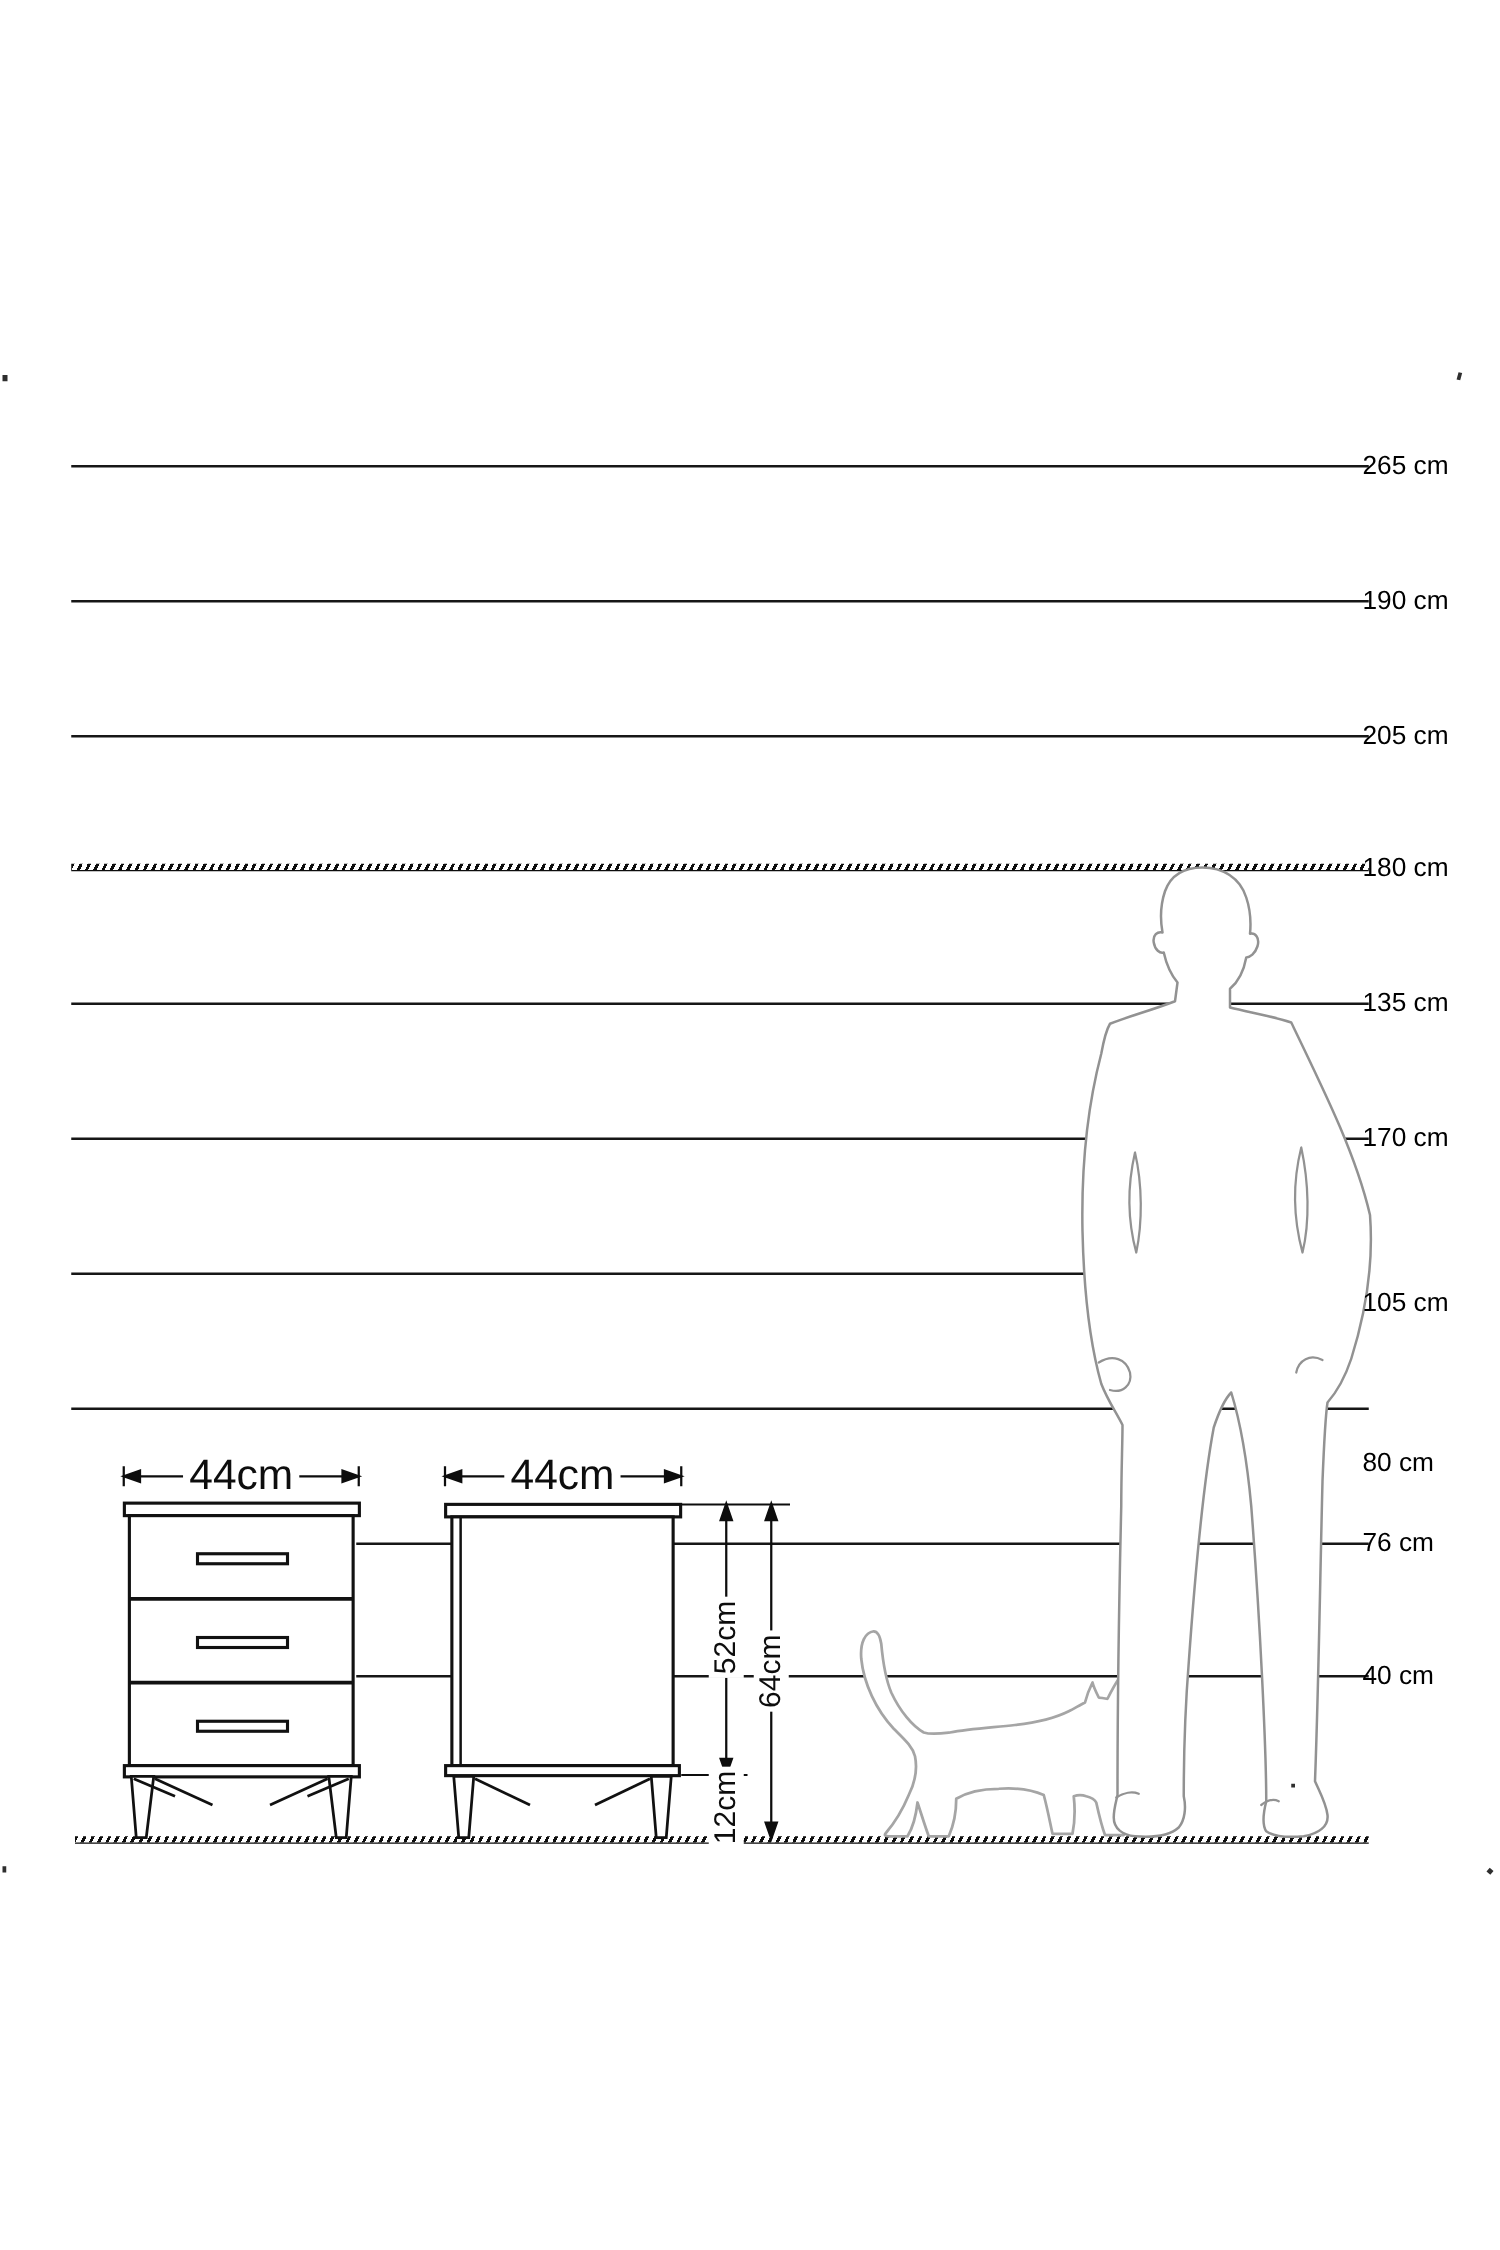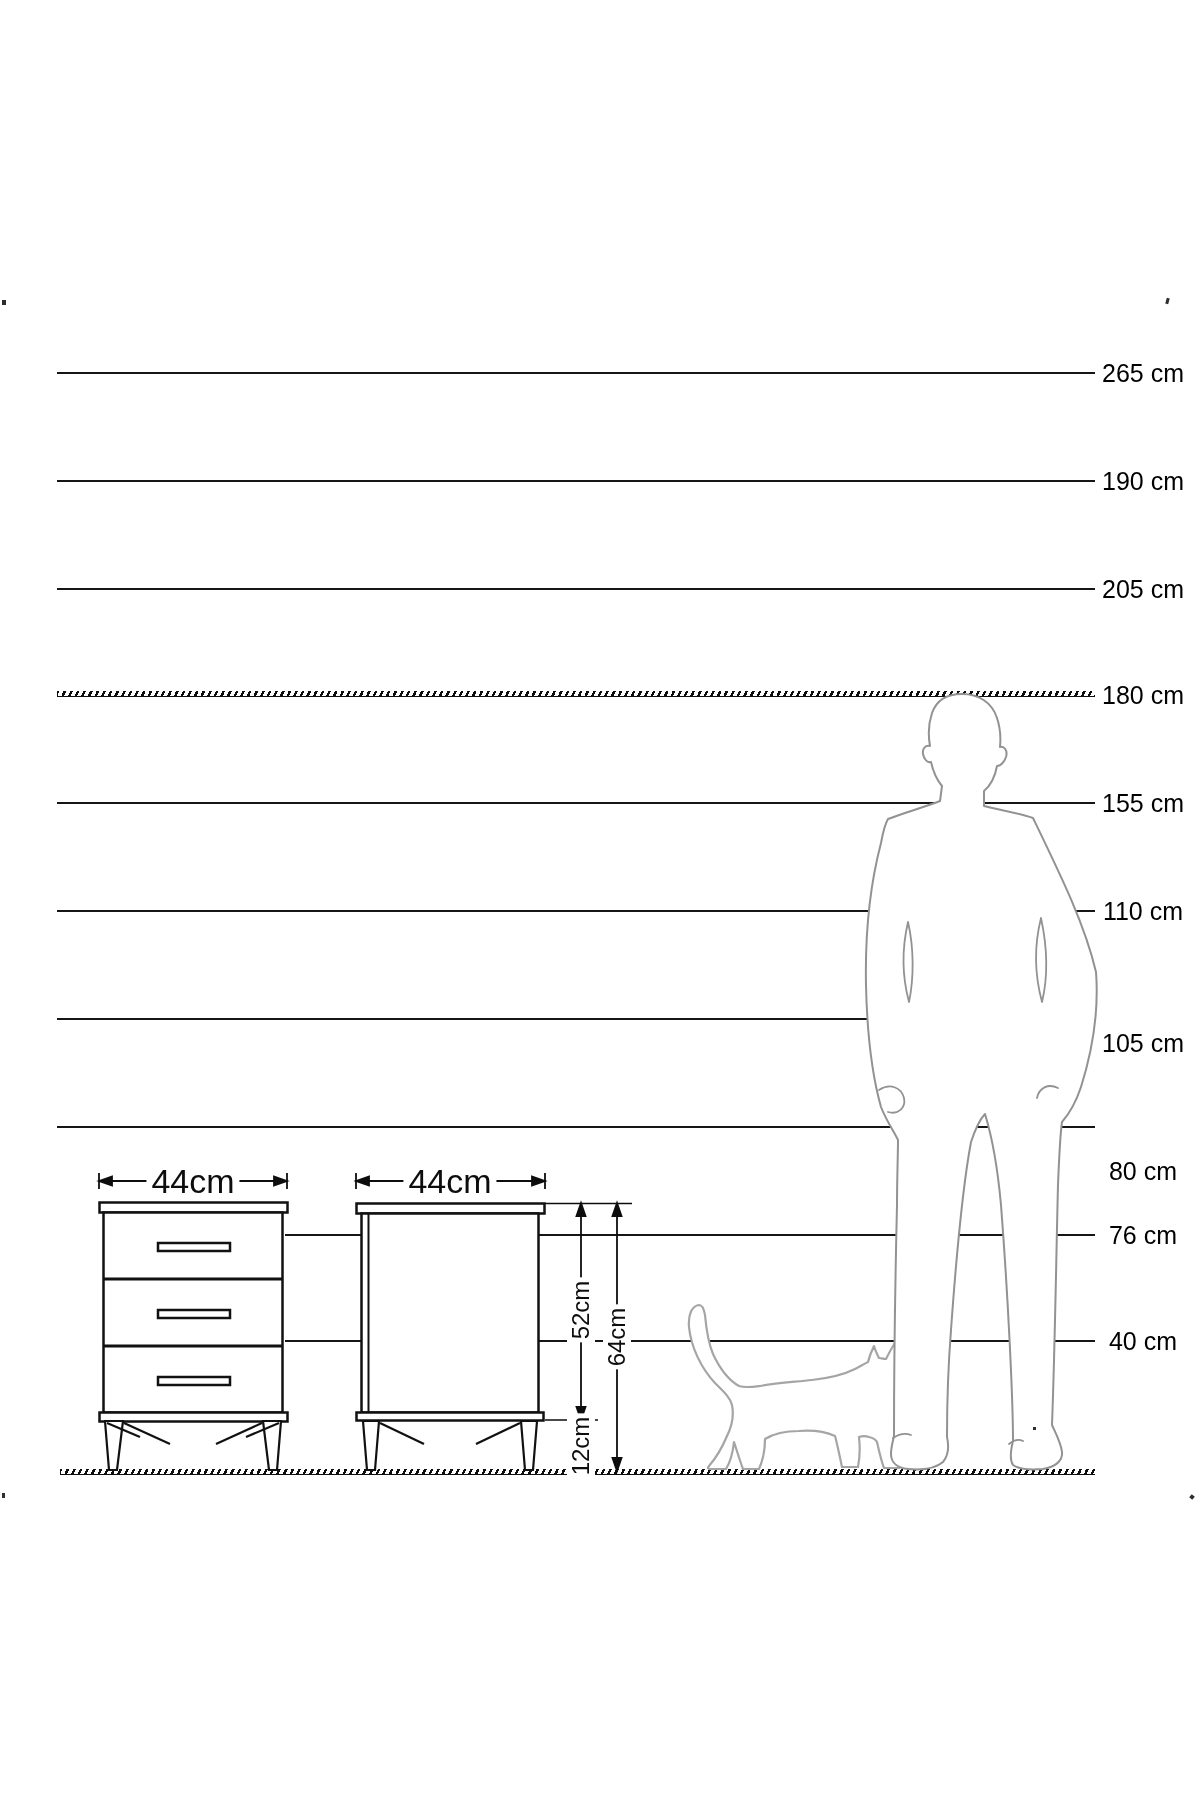--- a/index.html
+++ b/index.html
@@ -11,21 +11,21 @@
   .rline{position:absolute;left:57px;width:1038px;height:2px;background:#161616;}
   .rline.short{left:285px;width:810px;}
   .hatchline{
     position:absolute;left:57px;width:1038px;height:5px;
     background:repeating-linear-gradient(115deg,#0d0d0d 0px,#0d0d0d 2.4px,rgba(0,0,0,0) 2.4px,rgba(0,0,0,0) 6px);
     border-bottom:1.8px solid #0d0d0d;
   }
   .hatchline.ground{left:60px;width:1035px;}
   .rlabel{
     position:absolute;left:1090px;width:106px;height:36px;line-height:36px;
-    text-align:center;font-size:25px;letter-spacing:0px;color:#000;white-space:nowrap;
+    text-align:left;font-size:21px;letter-spacing:0px;color:#000;white-space:nowrap;
   }
   
   .dimlabel{
     position:absolute;transform:translate(-50%,-50%);
     font-size:34px;background:#ffffff;padding:0 5px;white-space:nowrap;color:#0d0d0d;
   }
   .dimlabel.vert{transform:translate(-50%,-50%) rotate(-90deg);font-size:24px;padding:0 3px;}
   svg{position:absolute;left:0;top:0;}
   .speck{position:absolute;background:#2e2e2e;}
 </style>
@@ -199,22 +199,22 @@
       <line x1="581" y1="1420" x2="581" y2="1471"></line>
       <polygon points="581,1420 576.5,1433 585.5,1433"></polygon>
       <polygon points="581,1471 576.5,1458 585.5,1458"></polygon>
     </g>
   </svg>
 
   <div class="rlabel" style="top:355px">265 cm</div>
   <div class="rlabel" style="top:463px">190 cm</div>
   <div class="rlabel" style="top:571px">205 cm</div>
   <div class="rlabel" style="top:677px">180 cm</div>
-  <div class="rlabel" style="top:785px">155 cm</div>
-  <div class="rlabel" style="top:893px">110 cm</div>
+  <div class="rlabel" style="top:785px">135 cm</div>
+  <div class="rlabel" style="top:893px">170 cm</div>
   <div class="rlabel" style="top:1025px">105 cm</div>
   <div class="rlabel" style="top:1153px">80 cm</div>
   <div class="rlabel" style="top:1217px">76 cm</div>
   <div class="rlabel" style="top:1323px">40 cm</div>
 
   <div class="dimlabel" style="left:193px;top:1181px">44cm</div>
   <div class="dimlabel" style="left:450px;top:1181px">44cm</div>
   <div class="dimlabel vert" style="left:581px;top:1310px">52cm</div>
   <div class="dimlabel vert" style="left:617px;top:1337px">64cm</div>
   <div class="dimlabel vert" style="left:581px;top:1446px">12cm</div>

